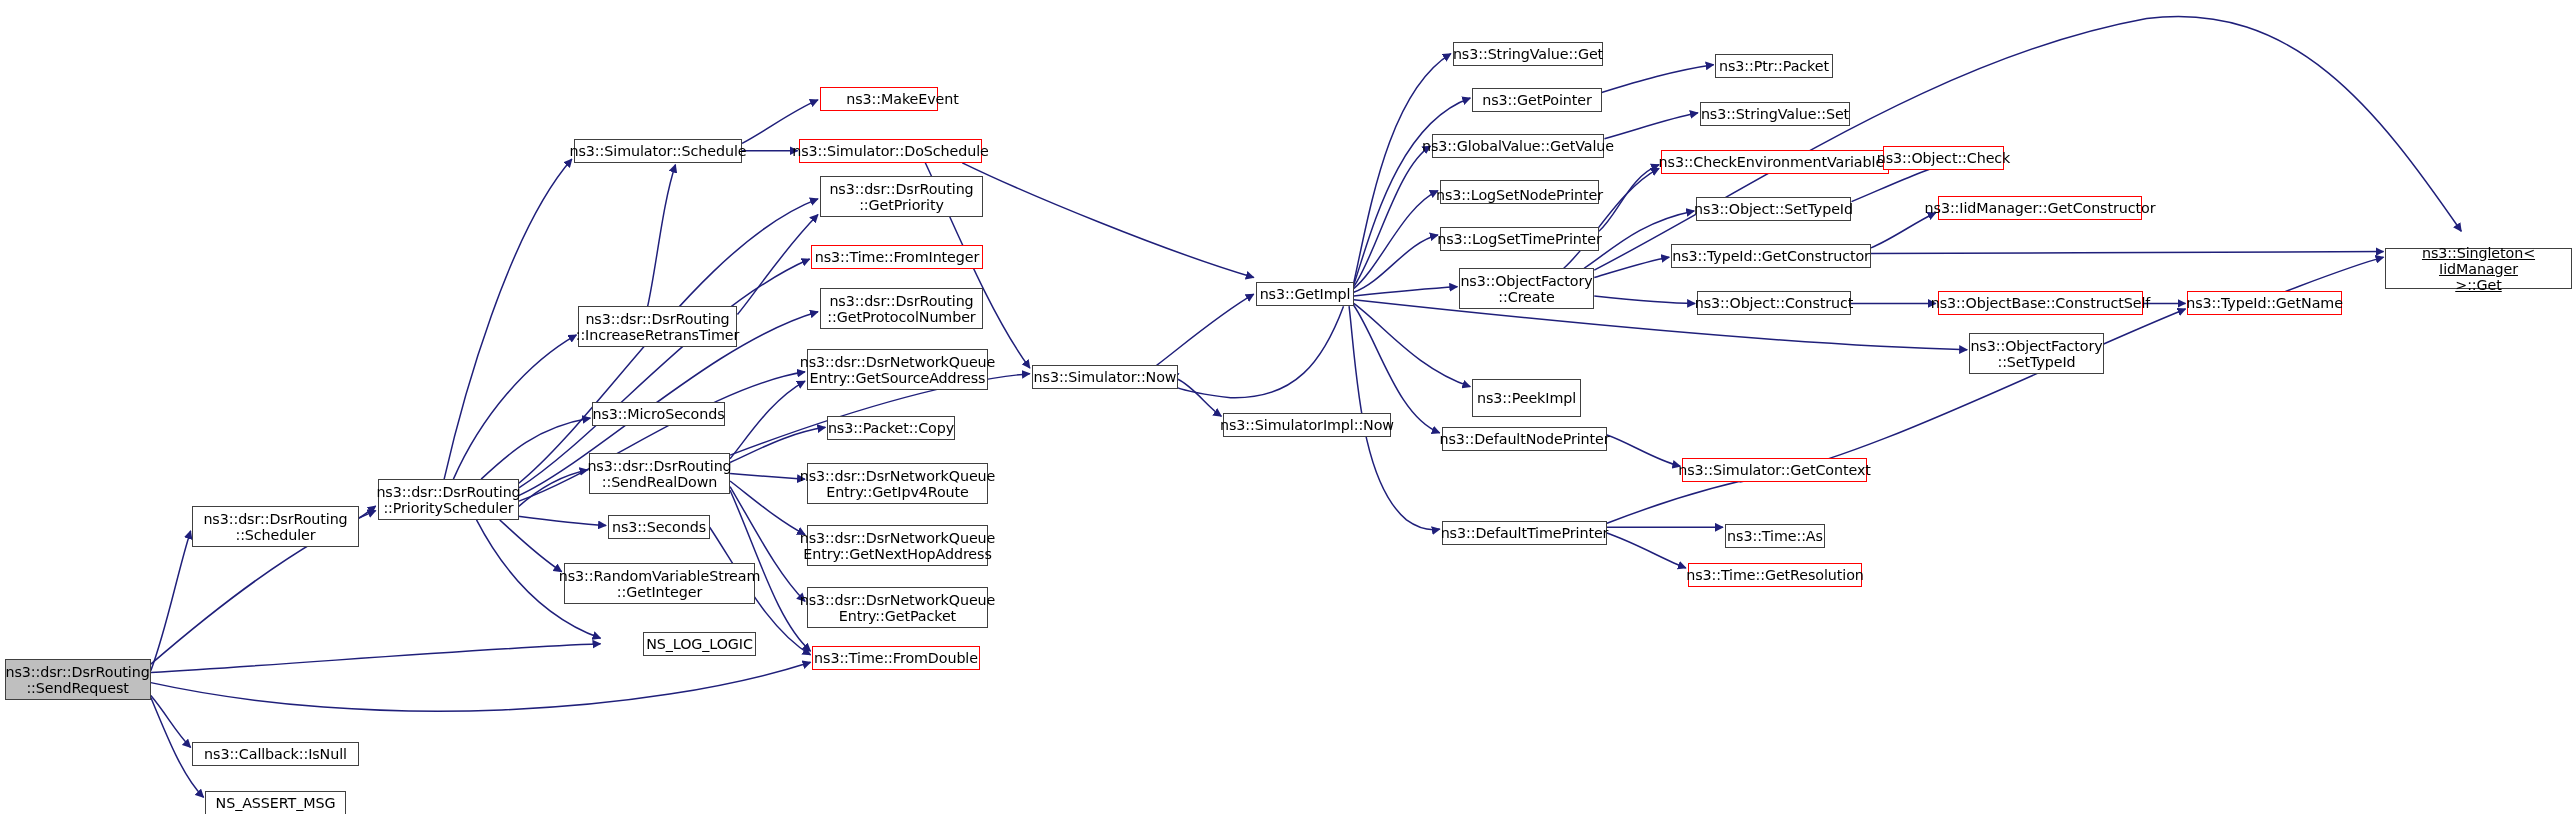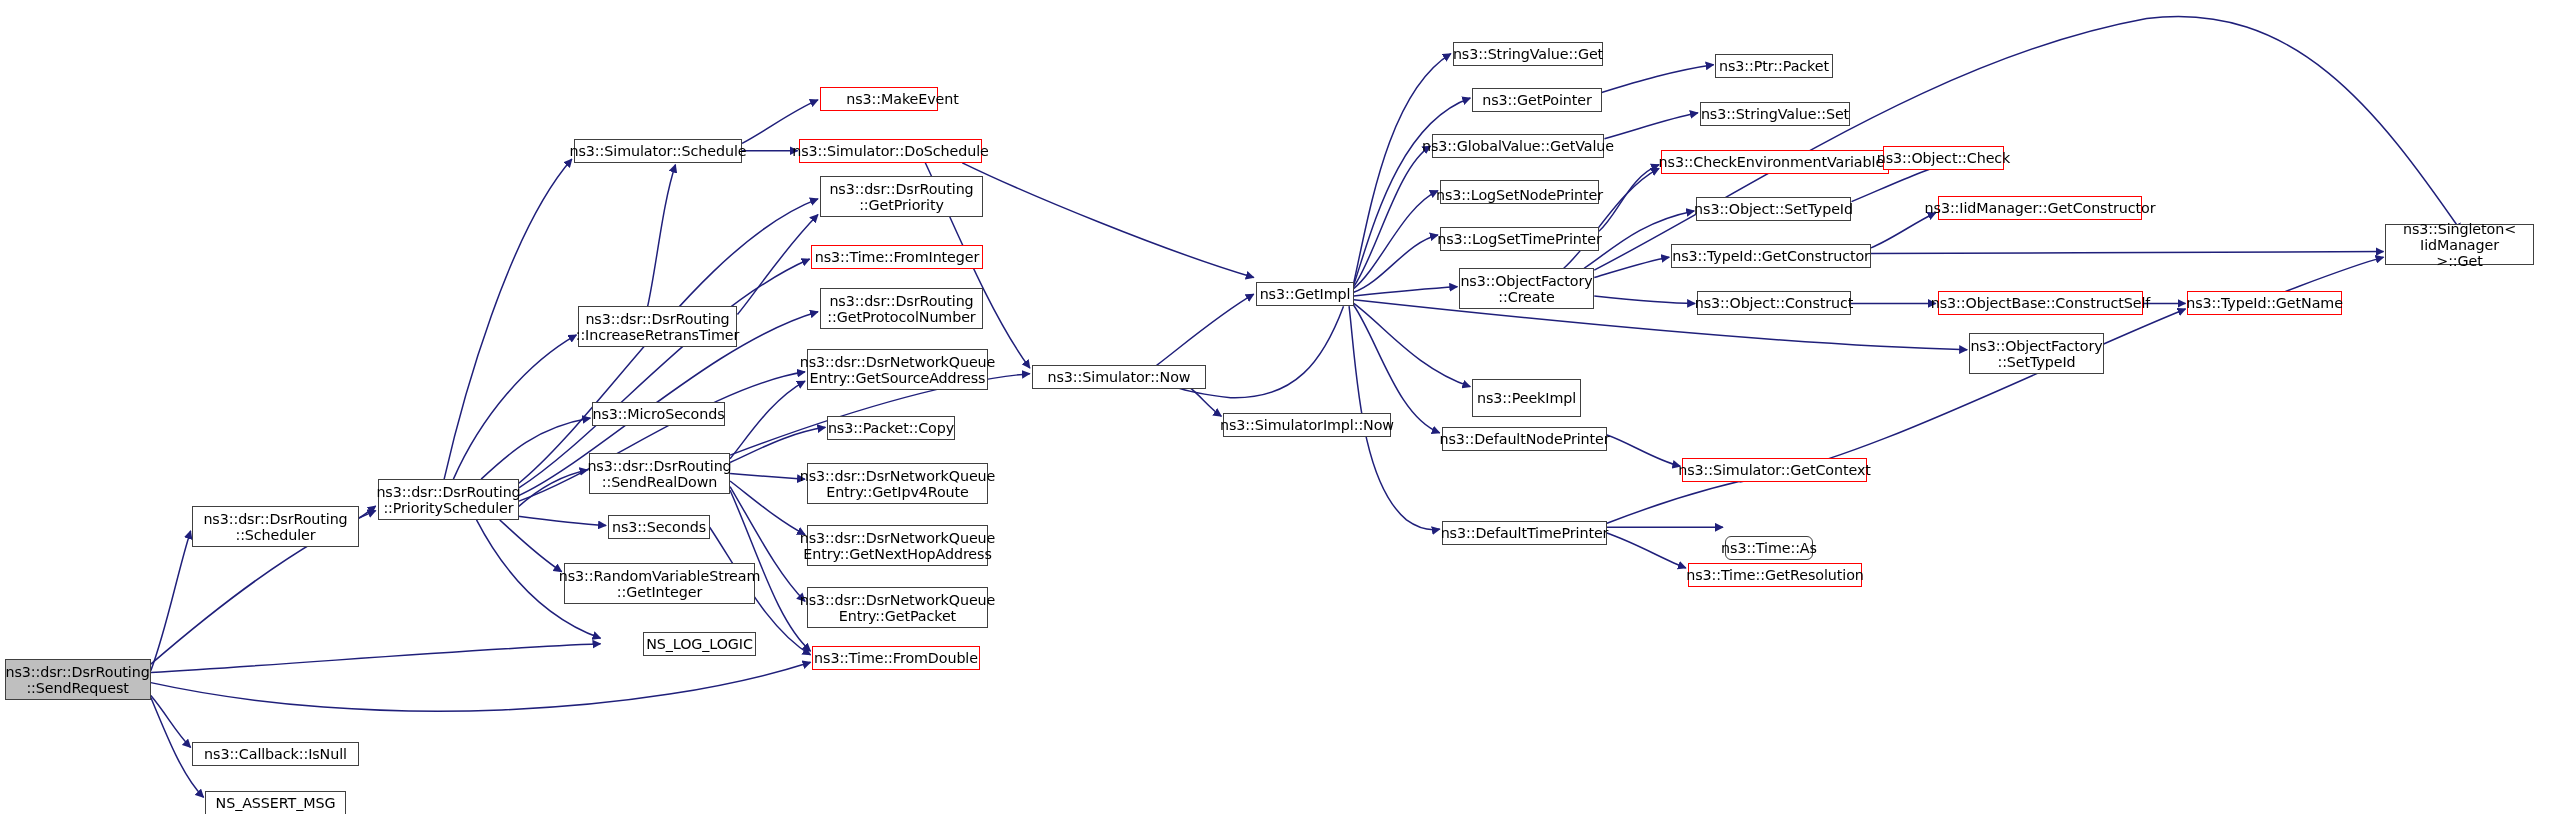--- a/index.html
+++ b/index.html
@@ -159,21 +159,21 @@
 Entry::GetIpv4Route</span></div>
       <div class="node" style="left: 608px; top: 515px; width: 102px; height: 24px;"><span class="lbl">ns3::Seconds</span></div>
       <div class="node" style="left: 807px; top: 525px; width: 181px; height: 41px;"><span class="lbl">ns3::dsr::DsrNetworkQueue
 Entry::GetNextHopAddress</span></div>
       <div class="node" style="left: 564px; top: 563px; width: 191px; height: 41px;"><span class="lbl">ns3::RandomVariableStream
 ::GetInteger</span></div>
       <div class="node" style="left: 807px; top: 587px; width: 181px; height: 41px;"><span class="lbl">ns3::dsr::DsrNetworkQueue
 Entry::GetPacket</span></div>
       <div class="node" style="left: 602px; top: 632px; width: 113px; height: 24px; margin-left: 41px;"><span class="lbl">NS_LOG_LOGIC</span></div>
       <div class="node red" style="left: 812px; top: 646px; width: 168px; height: 24px;"><span class="lbl">ns3::Time::FromDouble</span></div>
-      <div class="node" style="left: 1032px; top: 365px; width: 174px; height: 24px;"><span class="lbl">ns3::Simulator::Now</span></div>
+      <div class="node" style="left: 1032px; top: 365px; width: 146px; height: 24px;"><span class="lbl">ns3::Simulator::Now</span></div>
       <div class="node" style="left: 1223px; top: 413px; width: 168px; height: 24px;"><span class="lbl">ns3::SimulatorImpl::Now</span></div>
       <div class="node" style="left: 1256px; top: 282px; width: 98px; height: 24px;"><span class="lbl">ns3::GetImpl</span></div>
       <div class="node" style="left: 1453px; top: 42px; width: 150px; height: 24px;"><span class="lbl">ns3::StringValue::Get</span></div>
       <div class="node" style="left: 1472px; top: 88px; width: 130px; height: 24px;"><span class="lbl">ns3::GetPointer</span></div>
       <div class="node" style="left: 1432px; top: 134px; width: 172px; height: 24px;"><span class="lbl">ns3::GlobalValue::GetValue</span></div>
       <div class="node" style="left: 1440px; top: 180px; width: 159px; height: 24px; align-items: flex-end;"><span class="lbl">ns3::LogSetNodePrinter</span></div>
       <div class="node" style="left: 1440px; top: 227px; width: 159px; height: 24px;"><span class="lbl">ns3::LogSetTimePrinter</span></div>
       <div class="node" style="left: 1459px; top: 268px; width: 135px; height: 41px;"><span class="lbl">ns3::ObjectFactory
 ::Create</span></div>
       <div class="node" style="left: 1472px; top: 379px; width: 109px; height: 38px;"><span class="lbl">ns3::PeekImpl</span></div>
@@ -181,23 +181,23 @@
       <div class="node" style="left: 1442px; top: 521px; width: 165px; height: 24px;"><span class="lbl">ns3::DefaultTimePrinter</span></div>
       <div class="node" style="left: 1715px; top: 54px; width: 118px; height: 24px;"><span class="lbl">ns3::Ptr::Packet</span></div>
       <div class="node" style="left: 1700px; top: 102px; width: 150px; height: 24px;"><span class="lbl">ns3::StringValue::Set</span></div>
       <div class="node red" style="left: 1661px; top: 150px; width: 228px; height: 24px;"><span class="lbl">ns3::CheckEnvironmentVariables</span></div>
       <div class="node" style="left: 1696px; top: 197px; width: 155px; height: 24px;"><span class="lbl">ns3::Object::SetTypeId</span></div>
       <div class="node" style="left: 1671px; top: 244px; width: 200px; height: 24px;"><span class="lbl">ns3::TypeId::GetConstructor</span></div>
       <div class="node" style="left: 1697px; top: 291px; width: 154px; height: 24px;"><span class="lbl">ns3::Object::Construct</span></div>
       <div class="node" style="left: 1969px; top: 333px; width: 135px; height: 41px;"><span class="lbl">ns3::ObjectFactory
 ::SetTypeId</span></div>
       <div class="node red" style="left: 1682px; top: 458px; width: 185px; height: 24px;"><span class="lbl">ns3::Simulator::GetContext</span></div>
-      <div class="node" style="left: 1725px; top: 536px; width: 88px; height: 24px; border-radius: 6px;"><span class="lbl">ns3::Time::As</span></div>
+      <div class="node" style="left: 1725px; top: 524px; width: 100px; height: 24px;"><span class="lbl">ns3::Time::As</span></div>
       <div class="node red" style="left: 1688px; top: 563px; width: 174px; height: 24px;"><span class="lbl">ns3::Time::GetResolution</span></div>
       <div class="node red" style="left: 1883px; top: 146px; width: 121px; height: 24px;"><span class="lbl">ns3::Object::Check</span></div>
       <div class="node red" style="left: 1938px; top: 196px; width: 204px; height: 24px;"><span class="lbl">ns3::IidManager::GetConstructor</span></div>
       <div class="node red" style="left: 1938px; top: 291px; width: 205px; height: 24px;"><span class="lbl">ns3::ObjectBase::ConstructSelf</span></div>
       <div class="node red" style="left: 2187px; top: 291px; width: 155px; height: 24px;"><span class="lbl">ns3::TypeId::GetName</span></div>
-      <div class="node" style="left: 2385px; top: 224px; width: 149px; height: 41px;"><span class="lbl">ns3::Singleton&lt; IidManager
+      <div class="node" style="left: 2385px; top: 248px; width: 187px; height: 41px; text-decoration: underline;"><span class="lbl">ns3::Singleton&lt; IidManager
 &gt;::Get</span></div>
     </div>
 </div>
 
 
 </body></html>

